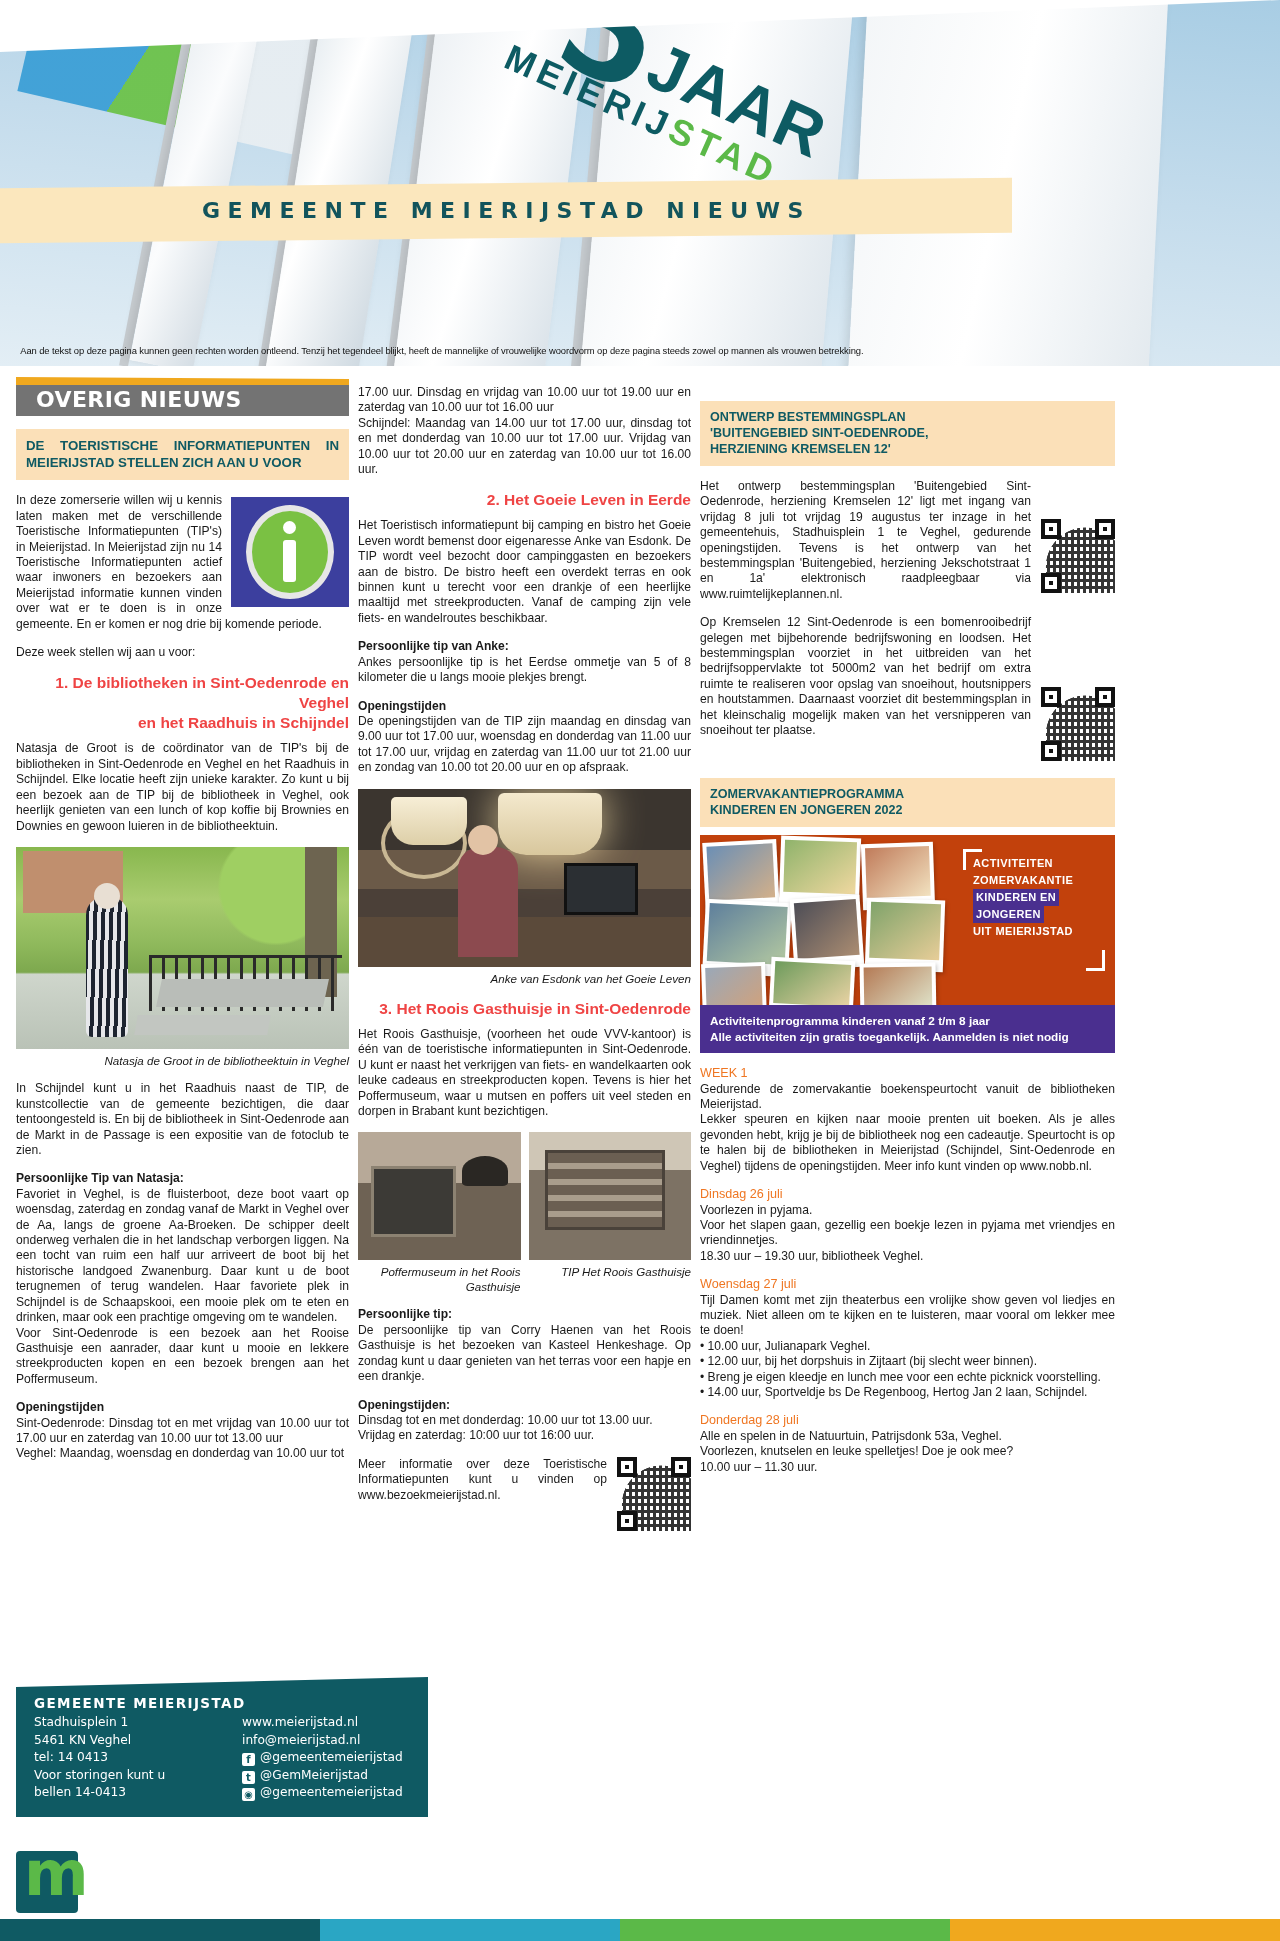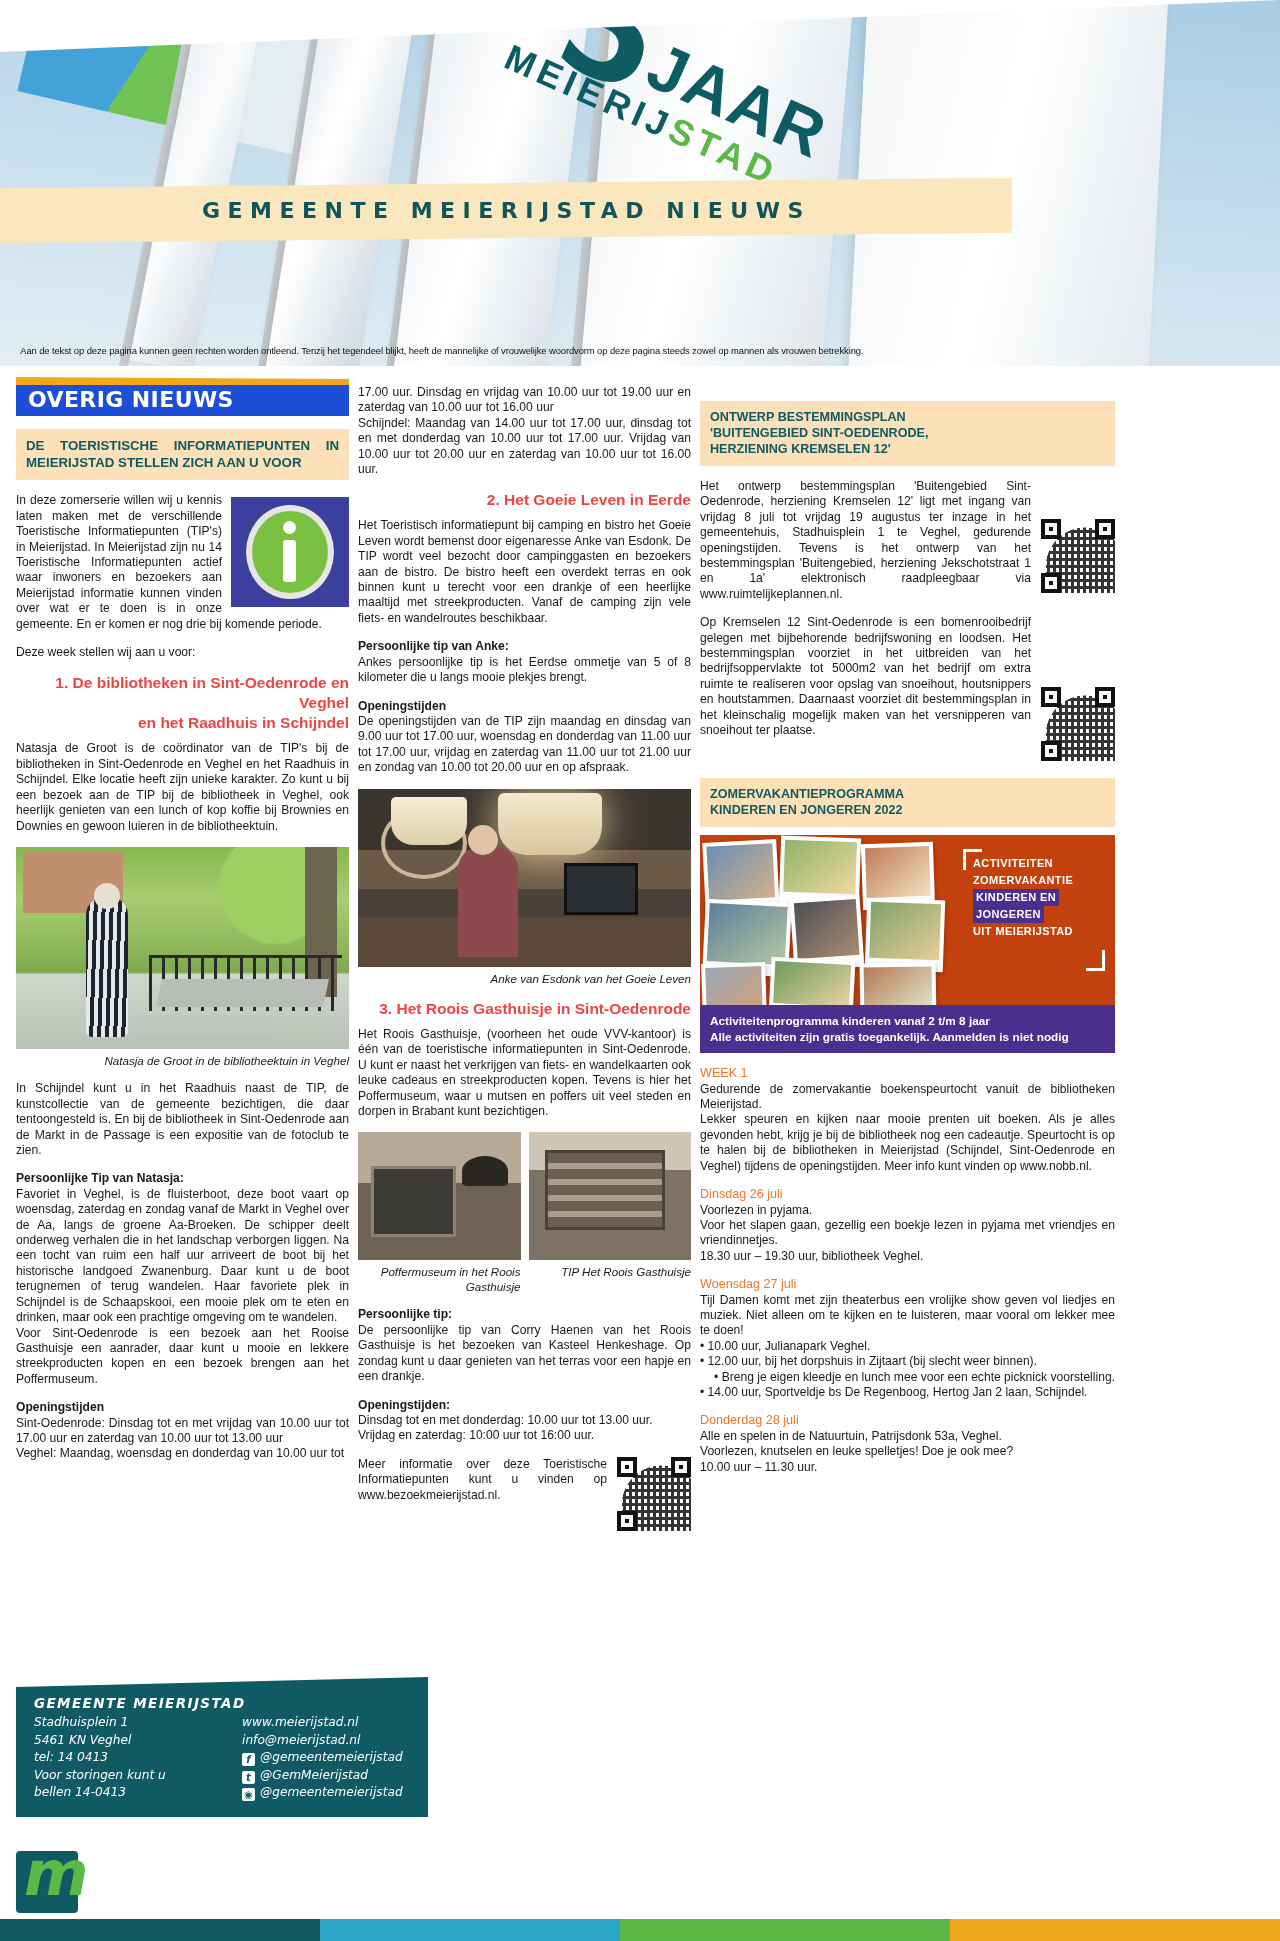--- a/index.html
+++ b/index.html
@@ -69,22 +69,22 @@
   }
 
   
   .page { position:absolute; left:0; top:385px; width:1280px; }
   .col { position:absolute; top:0; font-size:12.1px; line-height:15.4px; text-align:justify; }
   .c1 { left:16px; width:333px; }
   .c2 { left:358px; width:333px; }
   .c3 { left:700px; width:415px; }
 
   .section-title {
-    background:#1d4ed8; color:#fff; font-size:22px; font-weight:700;
-    letter-spacing:.4px; padding:7px 12px 9px 12px; font-family:"DejaVu Sans", sans-serif;
+    background:#737373; color:#fff; font-size:22px; font-weight:700;
+    letter-spacing:.4px; padding:7px 12px 9px 20px; font-family:"DejaVu Sans", sans-serif;
     position:relative;
   }
   .section-title::before {
     content:""; position:absolute; left:0; top:-8px; width:100%; height:8px;
     background:#f0a81e; clip-path: polygon(0 0, 100% 2px, 100% 100%, 0 100%);
   }
   .cream-head {
     background:#fbe0b8; color:#0f5a63; font-weight:700; font-size:13.3px;
     line-height:17px; padding:8px 10px 9px 10px; margin-top:13px;
   }
@@ -159,21 +159,21 @@
   .act-badge .hl { background:#4a2f8f; display:inline-block; padding:0 3px; }
   .act-badge::before { content:""; position:absolute; left:2px; top:4px; width:16px; height:18px;
      border-left:3px solid #fff; border-top:3px solid #fff; }
   .act-badge::after { content:""; position:absolute; right:4px; bottom:4px; width:16px; height:18px;
      border-right:3px solid #fff; border-bottom:3px solid #fff; }
   .purple-strip { background:#4a2f8f; color:#fff; font-weight:700; font-size:11.8px;
      line-height:16px; padding:8px 10px; }
   .wk { color:#ef7622; font-weight:400; font-size:12.6px; }
 
   
-  .footer { position:absolute; left:0; top:1659px; width:1016px; height:282px;font-style:italic; }
+  .footer { position:absolute; left:0; top:1659px; width:1016px; height:282px; }
   .foot-block { position:absolute; left:16px; top:18px; width:412px; height:140px;
       background:#0f5a63; color:#fff; padding:18px 18px 10px 18px;
       clip-path: polygon(0 10px, 100% 0, 100% 100%, 0 100%); }
   .foot-block .ttl { font-size:13.5px; letter-spacing:1.4px; font-weight:700;
       font-family:"DejaVu Sans", sans-serif; margin-bottom:3px; }
   .foot-cols { display:flex; gap:18px; font-size:12.2px; line-height:17.5px;
       font-family:"DejaVu Sans", sans-serif; }
   .foot-cols div { white-space:nowrap; }
   .sico { display:inline-block; width:13px; height:13px; border-radius:2px;
      vertical-align:-2px; margin-right:5px; text-align:center; font-size:10px;
@@ -443,21 +443,21 @@
     <p class="wk">Dinsdag 26 juli</p>
     <p>Voorlezen in pyjama.</p>
     <p>Voor het slapen gaan, gezellig een boekje lezen in pyjama met vriendjes en vriendinnetjes.</p>
     <p>18.30 uur – 19.30 uur, bibliotheek Veghel.</p>
 
     <div class="sp"></div>
     <p class="wk">Woensdag 27 juli</p>
     <p>Tijl Damen komt met zijn theaterbus een vrolijke show geven vol liedjes en muziek. Niet alleen om te kijken en te luisteren, maar vooral om lekker mee te doen!</p>
     <p style="text-align:left;">• 10.00 uur, Julianapark Veghel.</p>
     <p style="text-align:left;">• 12.00 uur, bij het dorpshuis in Zijtaart (bij slecht weer binnen).</p>
-    <p style="text-align:right;">• Breng je eigen kleedje en lunch mee voor een echte picknick voorstelling.</p>
+    <p style="text-align:left;">• Breng je eigen kleedje en lunch mee voor een echte picknick voorstelling.</p>
     <p style="text-align:left;">• 14.00 uur, Sportveldje bs De Regenboog, Hertog Jan 2 laan, Schijndel.</p>
 
     <div class="sp"></div>
     <p class="wk">Donderdag 28 juli</p>
     <p>Alle en spelen in de Natuurtuin, Patrijsdonk 53a, Veghel.</p>
     <p>Voorlezen, knutselen en leuke spelletjes! Doe je ook mee?</p>
     <p>10.00 uur – 11.30 uur.</p>
   </div>
 
 </div>

